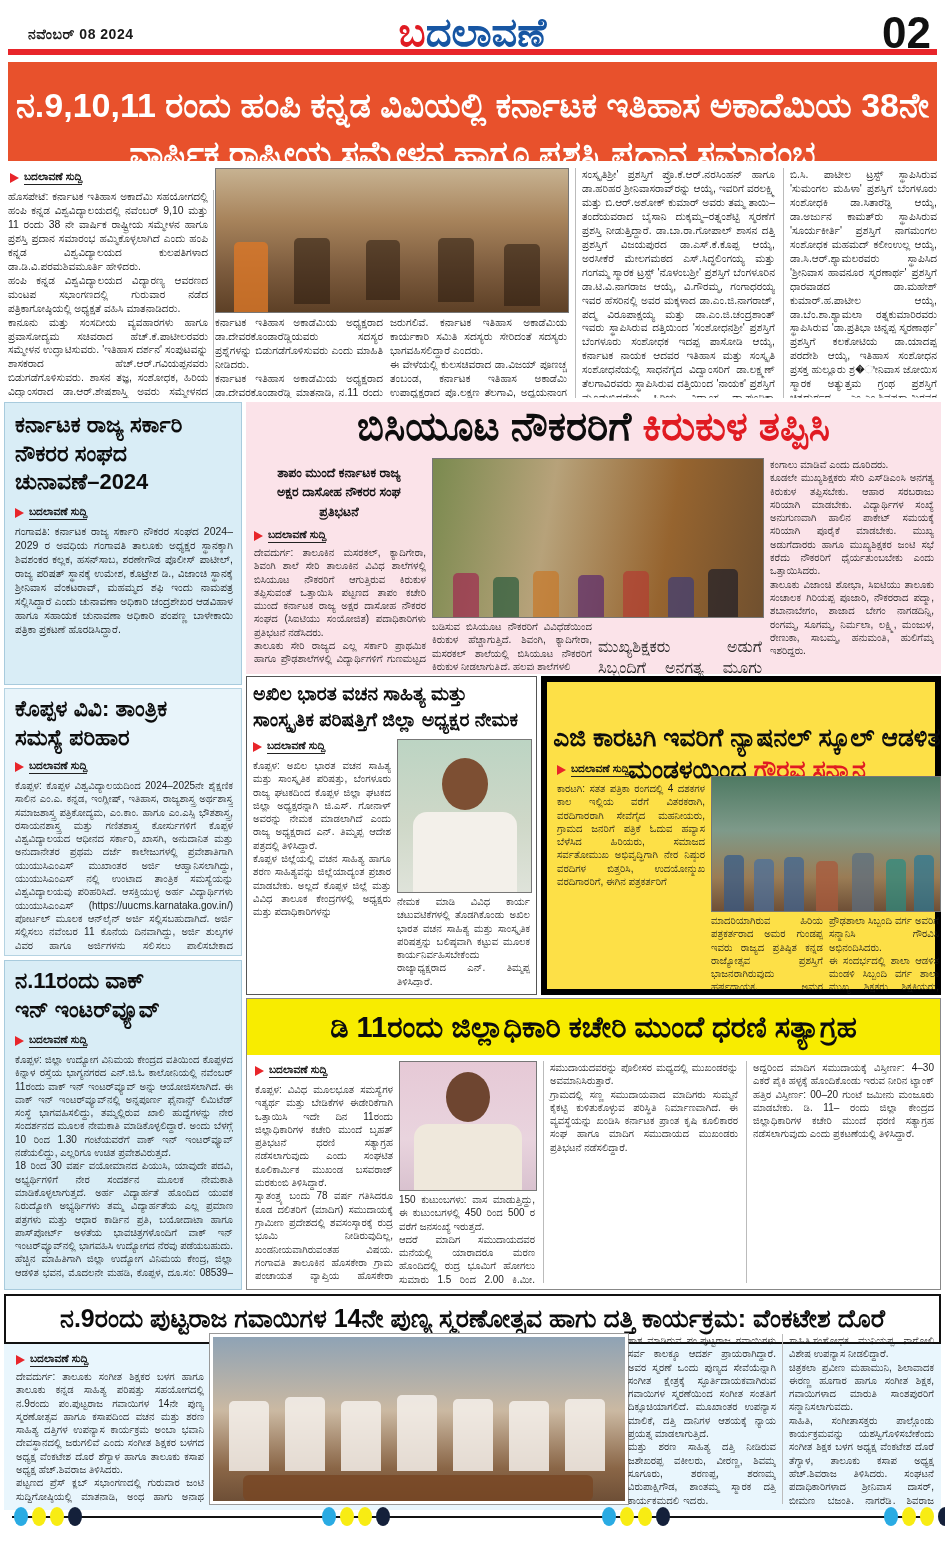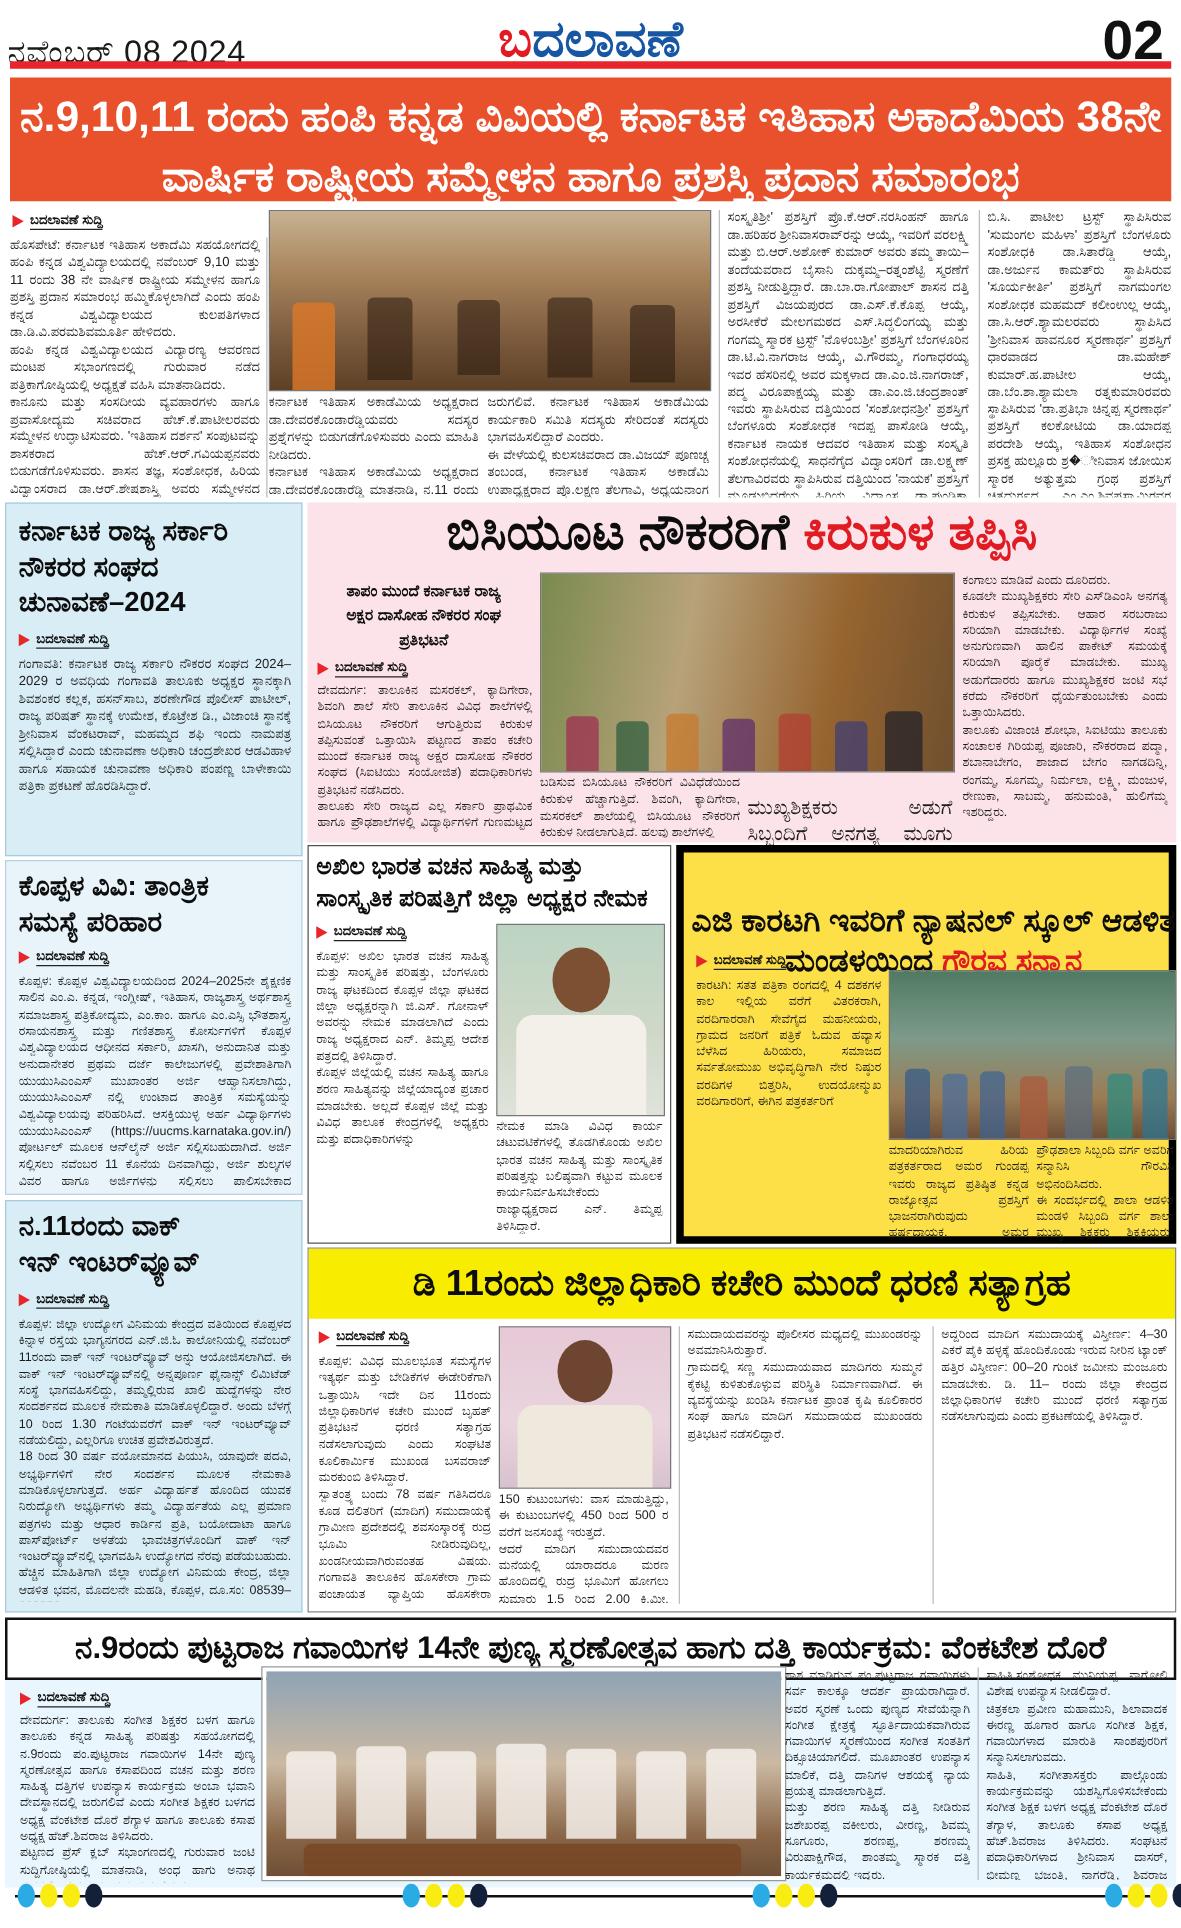--- a/index.html
+++ b/index.html
@@ -2,29 +2,29 @@
 <html><head>
 <meta charset="utf-8">
 <style>
   html,body{margin:0;padding:0}
   body{
     width:945px;height:1542px;position:relative;background:#ffffff;
     font-family:"Liberation Sans","DejaVu Sans",sans-serif;overflow:hidden;color:#1a1a1a;
   }
   .abs{position:absolute}
   
-  .date-text{left:6px;top:26px;font-size:26px;font-weight:normal;letter-spacing:.5px}
+  .date-text{left:28px;top:26px;font-size:14px;font-weight:bold;letter-spacing:.5px}
   .masthead{left:50%;top:10px;transform:translateX(-50%);font-size:40px;font-weight:bold;white-space:nowrap}
   .masthead .first{color:#e01b22}
   .masthead .rest{color:#1756a3}
   .page-num{right:14px;top:8px;font-size:44px;font-weight:bold;color:#111}
   .head-rule{left:8px;right:8px;top:49px;height:6px;background:#e8252a}
   
   .banner{left:8px;top:62px;width:929px;height:99px;background:#e8512c;color:#fff;
-    font-weight:bold;font-size:34px;line-height:1.4;text-align:center;padding-top:9px;box-sizing:border-box}
+    font-weight:bold;font-size:34px;line-height:1.4;text-align:center;padding-top:20px;box-sizing:border-box}
   
   .col{position:absolute;font-size:10.5px;line-height:1.33;text-align:justify;
     white-space:pre-line;overflow:hidden;color:#1c1c1c}
   .byline{position:absolute;display:flex;align-items:center;gap:5px;font-size:10.5px;font-weight:bold;color:#111}
   .byline .label{border-bottom:1.5px solid #222;padding-bottom:1px}
   .tri{width:0;height:0;border-left:9px solid #e8252a;border-top:5px solid transparent;border-bottom:5px solid transparent}
   .vrule{border-left:1px solid #bbb;padding-left:6px;box-sizing:border-box}
   
   .photo{position:absolute;border:1px solid #777;overflow:hidden}
   .photo-meeting{background:linear-gradient(180deg,#c7b291 0%,#a8845c 35%,#7d5c3e 70%,#5d4026 100%)}

